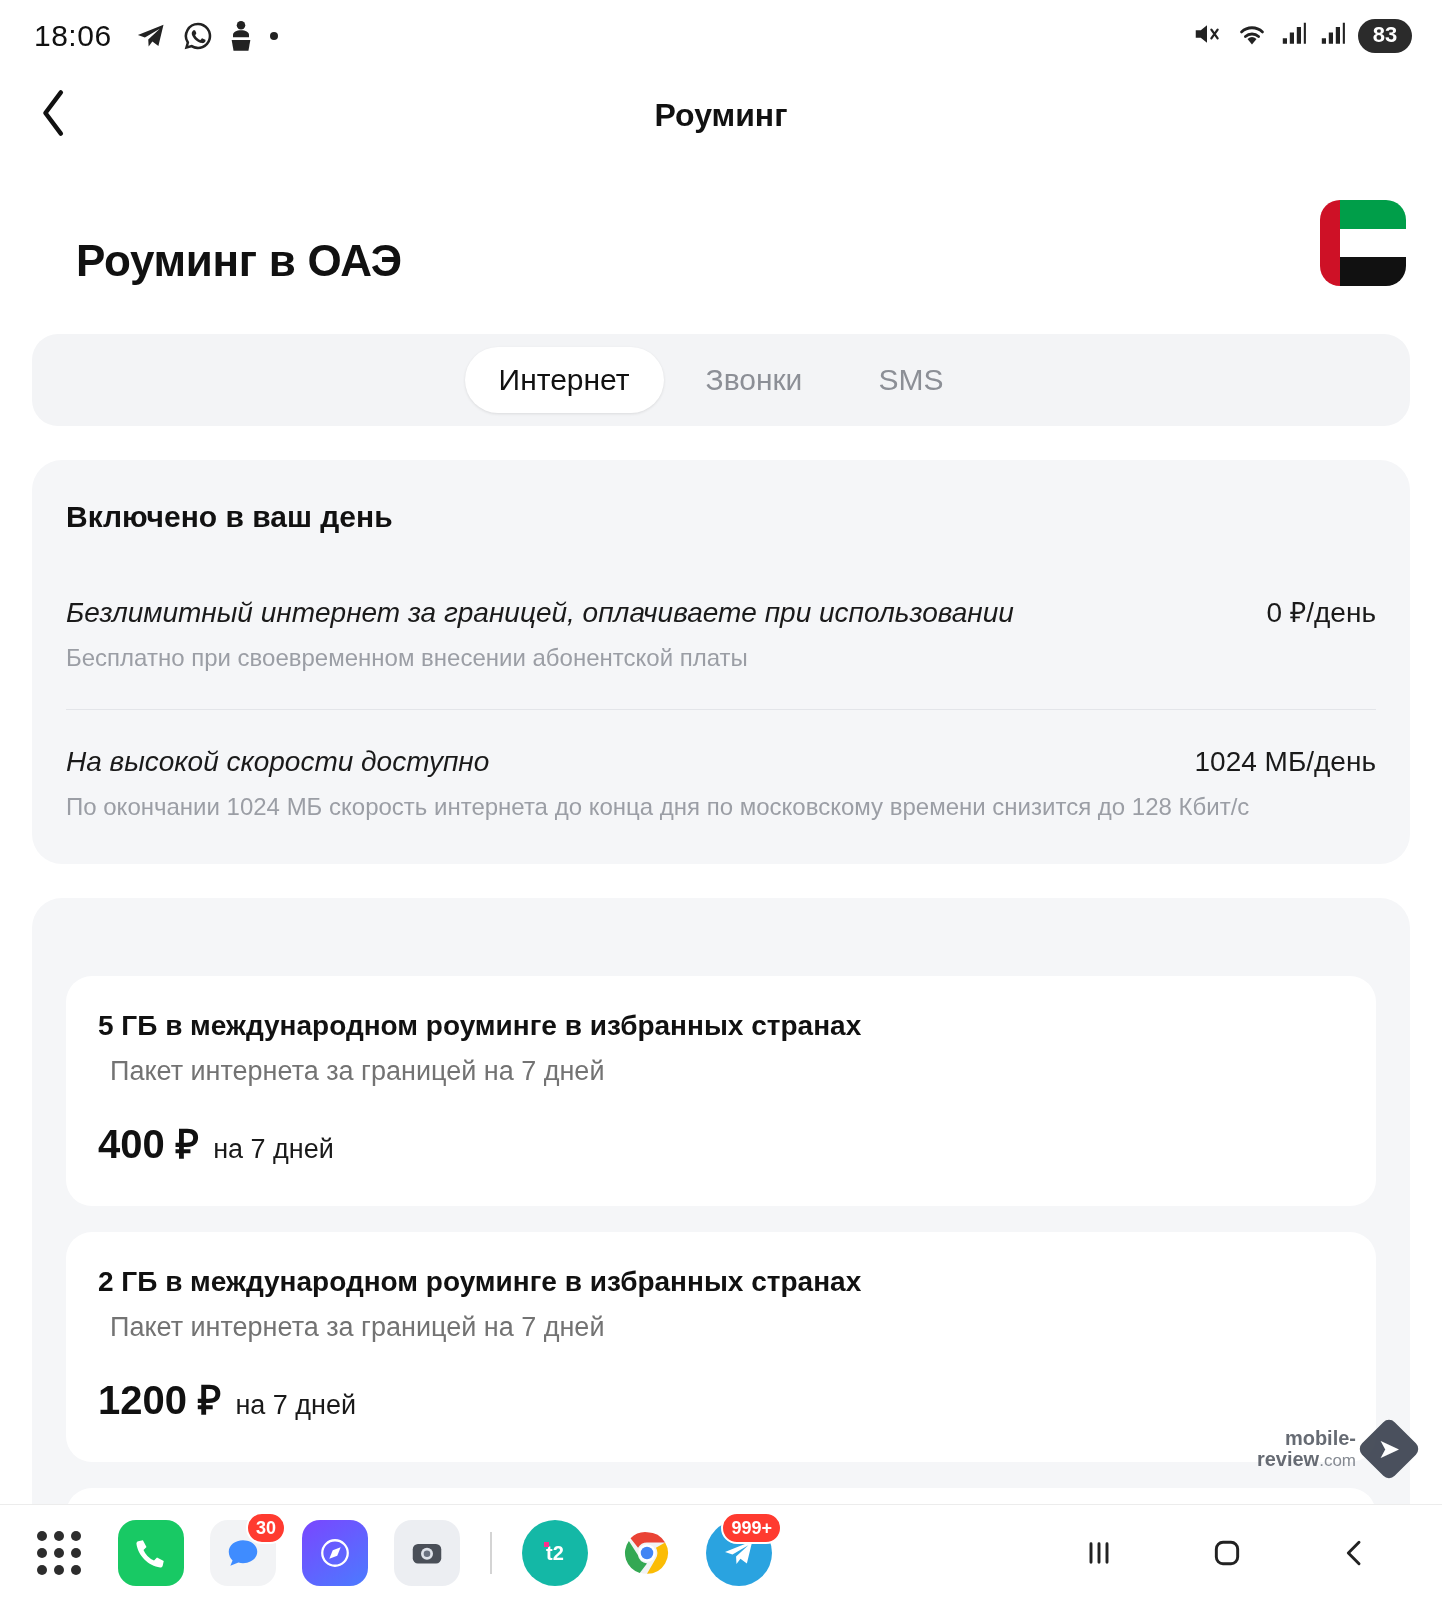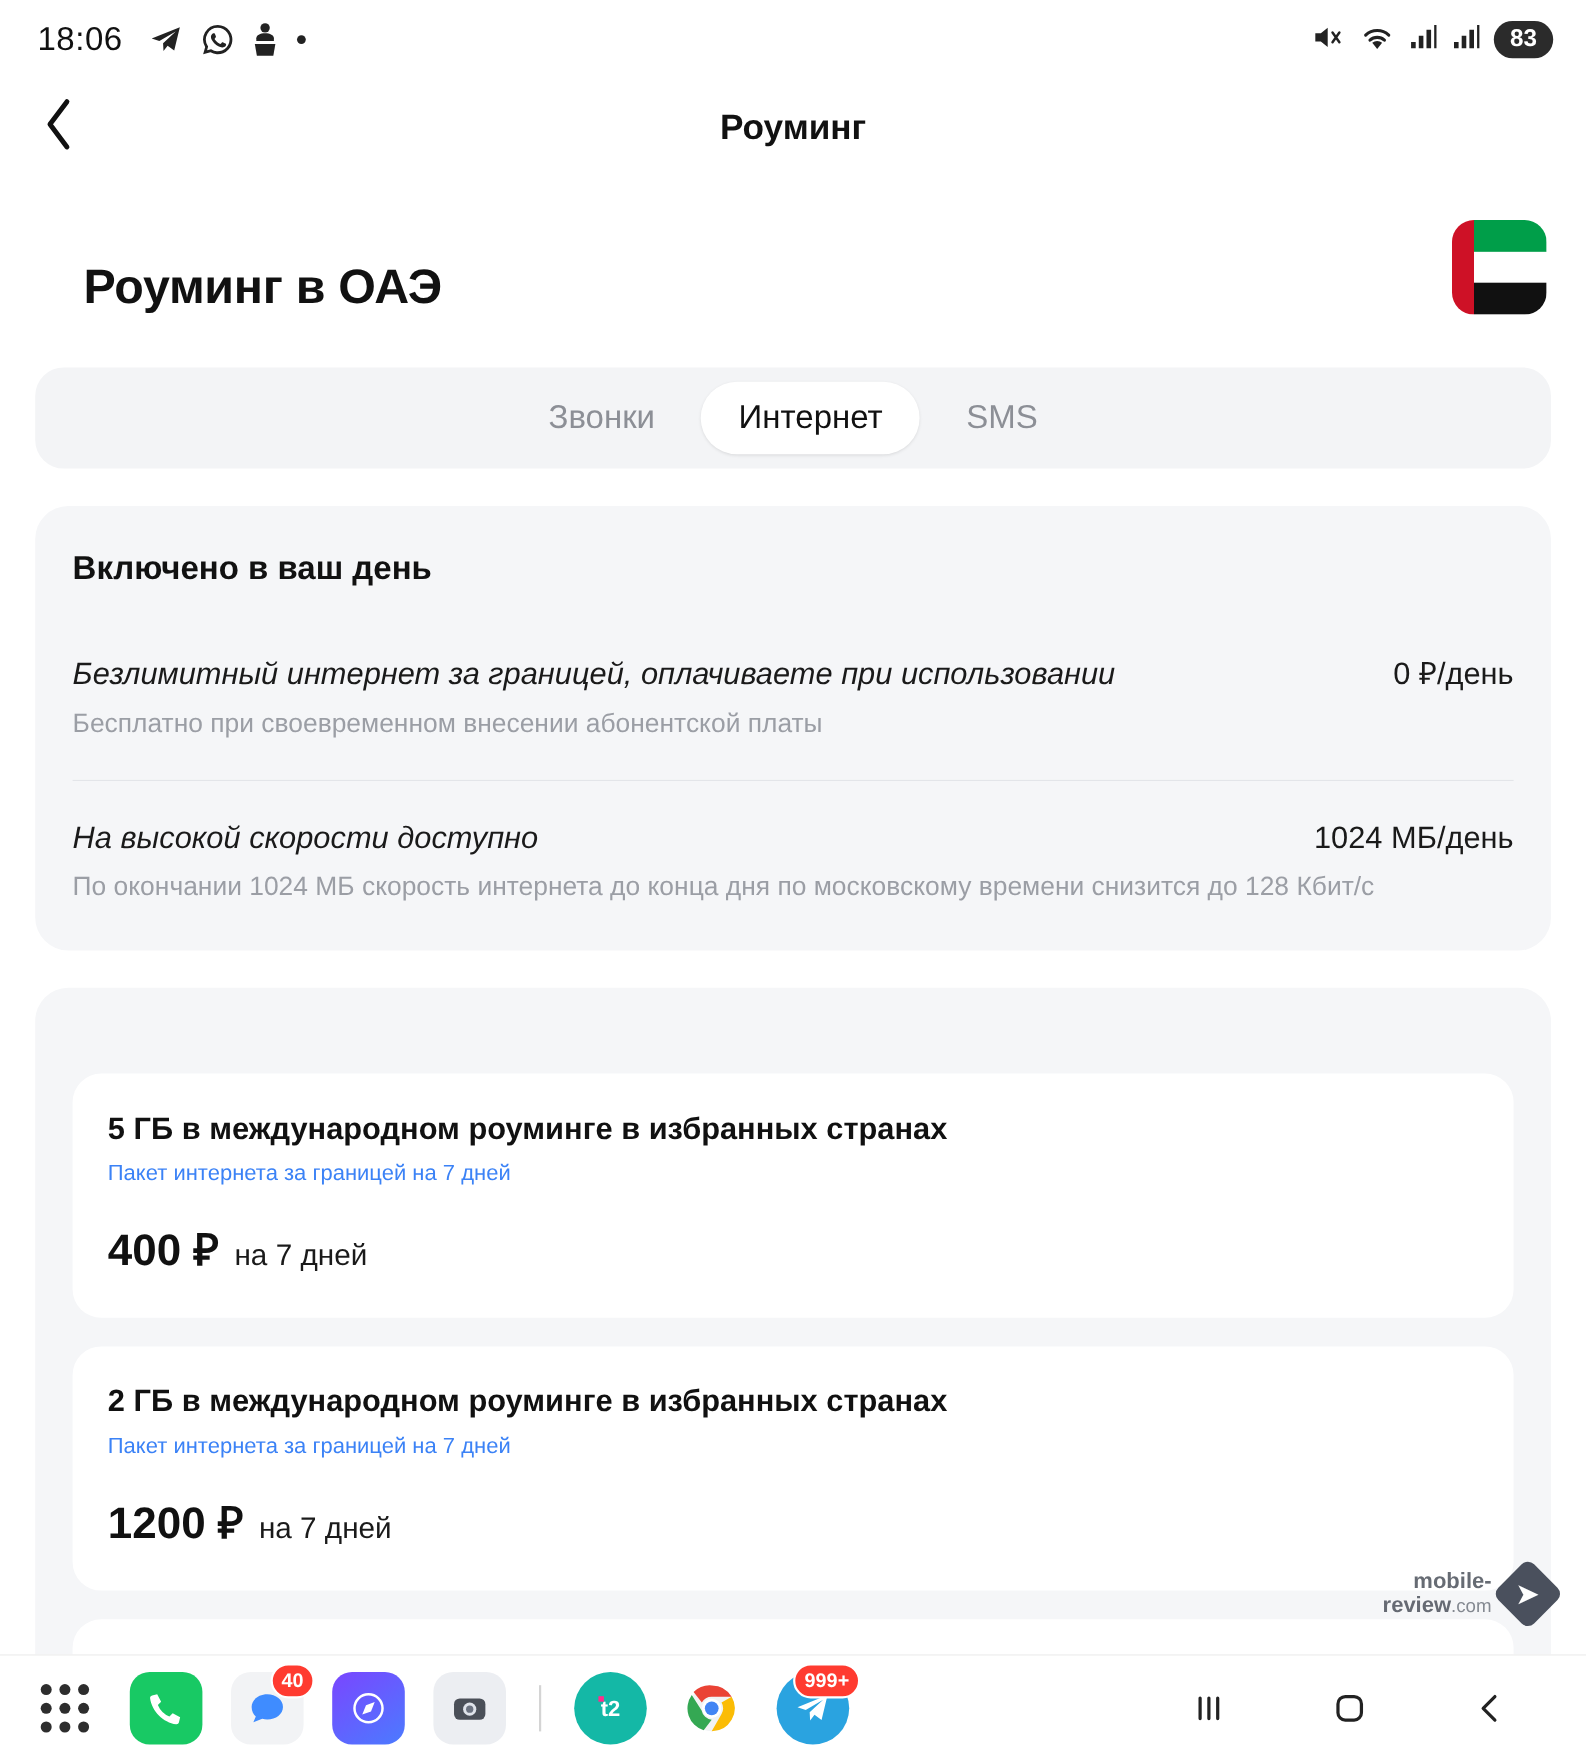--- a/index.html
+++ b/index.html
@@ -118,21 +118,21 @@
   }
   .feature-1 { margin-top: 58px; }
   .divider { height: 1px; background: #e3e5e9; margin: 36px 0 34px; }
 
   
   .offers { margin-top: 38px; display: flex; flex-direction: column; gap: 26px; }
   .offer {
     background: #ffffff; border-radius: 26px; padding: 34px 32px 36px;
   }
   .offer-title { font-size: 28px; font-weight: 700; color: #111; }
-  .offer-sub { font-size: 20px; color: #3b82f6; margin-top: 14px; }
+  .offer-sub { font-size: 27px; color: #737373; margin-top: 14px; margin-left: 12px; }
   .offer-price { margin-top: 28px; display: flex; align-items: baseline; gap: 14px; }
   .offer-price .amount { font-size: 40px; font-weight: 700; color: #111; }
   .offer-price .period { font-size: 27px; color: #1a1a1a; }
 
   
   .watermark {
     position: absolute; right: 30px; bottom: 128px;
     display: flex; align-items: center; gap: 10px;
     opacity: .92;
   }
@@ -251,22 +251,22 @@
       <div class="page-title">Роуминг в ОАЭ</div>
       <div class="flag">
         <div class="green"></div>
           <div class="white"></div>
           <div class="black"></div>
           <div class="red"></div>
       </div>
     </div>
 
     <div class="segmented">
+      <div class="seg-item active">Интернет</div>
       <div class="seg-item">Звонки</div>
-      <div class="seg-item active">Интернет</div>
       <div class="seg-item">SMS</div>
     </div>
 
     <div class="card">
       <div class="card-title">Включено в ваш день</div>
 
       <div class="feature-1">
         <div class="row">
           <div class="row-main">Безлимитный интернет за границей, оплачиваете при использовании</div>
           <div class="row-value">0 ₽/день</div>
@@ -347,21 +347,21 @@
       <div class="app" style="background:#18c964">
         <svg width="36" height="36" viewBox="0 0 24 24">
             <path d="M6.6 3.5 9 8l-2 2a13 13 0 0 0 7 7l2-2 4.5 2.4-.7 3.1c-.2.8-.9 1.3-1.7 1.2C10.3 20.7 3.3 13.7 2.3 5.9c-.1-.8.4-1.5 1.2-1.7z" fill="#fff"></path>
           </svg>
       </div>
 
       <div class="app" style="background:#f2f3f5">
         <svg width="38" height="38" viewBox="0 0 24 24">
             <path d="M12 4c5 0 9 3.2 9 7.2s-4 7.2-9 7.2c-1 0-2-.1-2.9-.4L4 20l1.4-3.3C4 15.4 3 13.4 3 11.2 3 7.2 7 4 12 4z" fill="#3f8cff"></path>
           </svg>
-        <span class="badge">40</span>
+        <span class="badge">30</span>
       </div>
 
       <div class="app" style="background:linear-gradient(145deg,#7a46ff,#4b7bff)">
         <svg width="34" height="34" viewBox="0 0 24 24">
             <circle cx="12" cy="12" r="9" fill="none" stroke="#fff" stroke-width="1.6"></circle>
             <path d="M16 8l-2.4 6L8 16l2.4-6z" fill="#fff"></path>
           </svg>
       </div>
 
       <div class="app" style="background:#eceef2">

